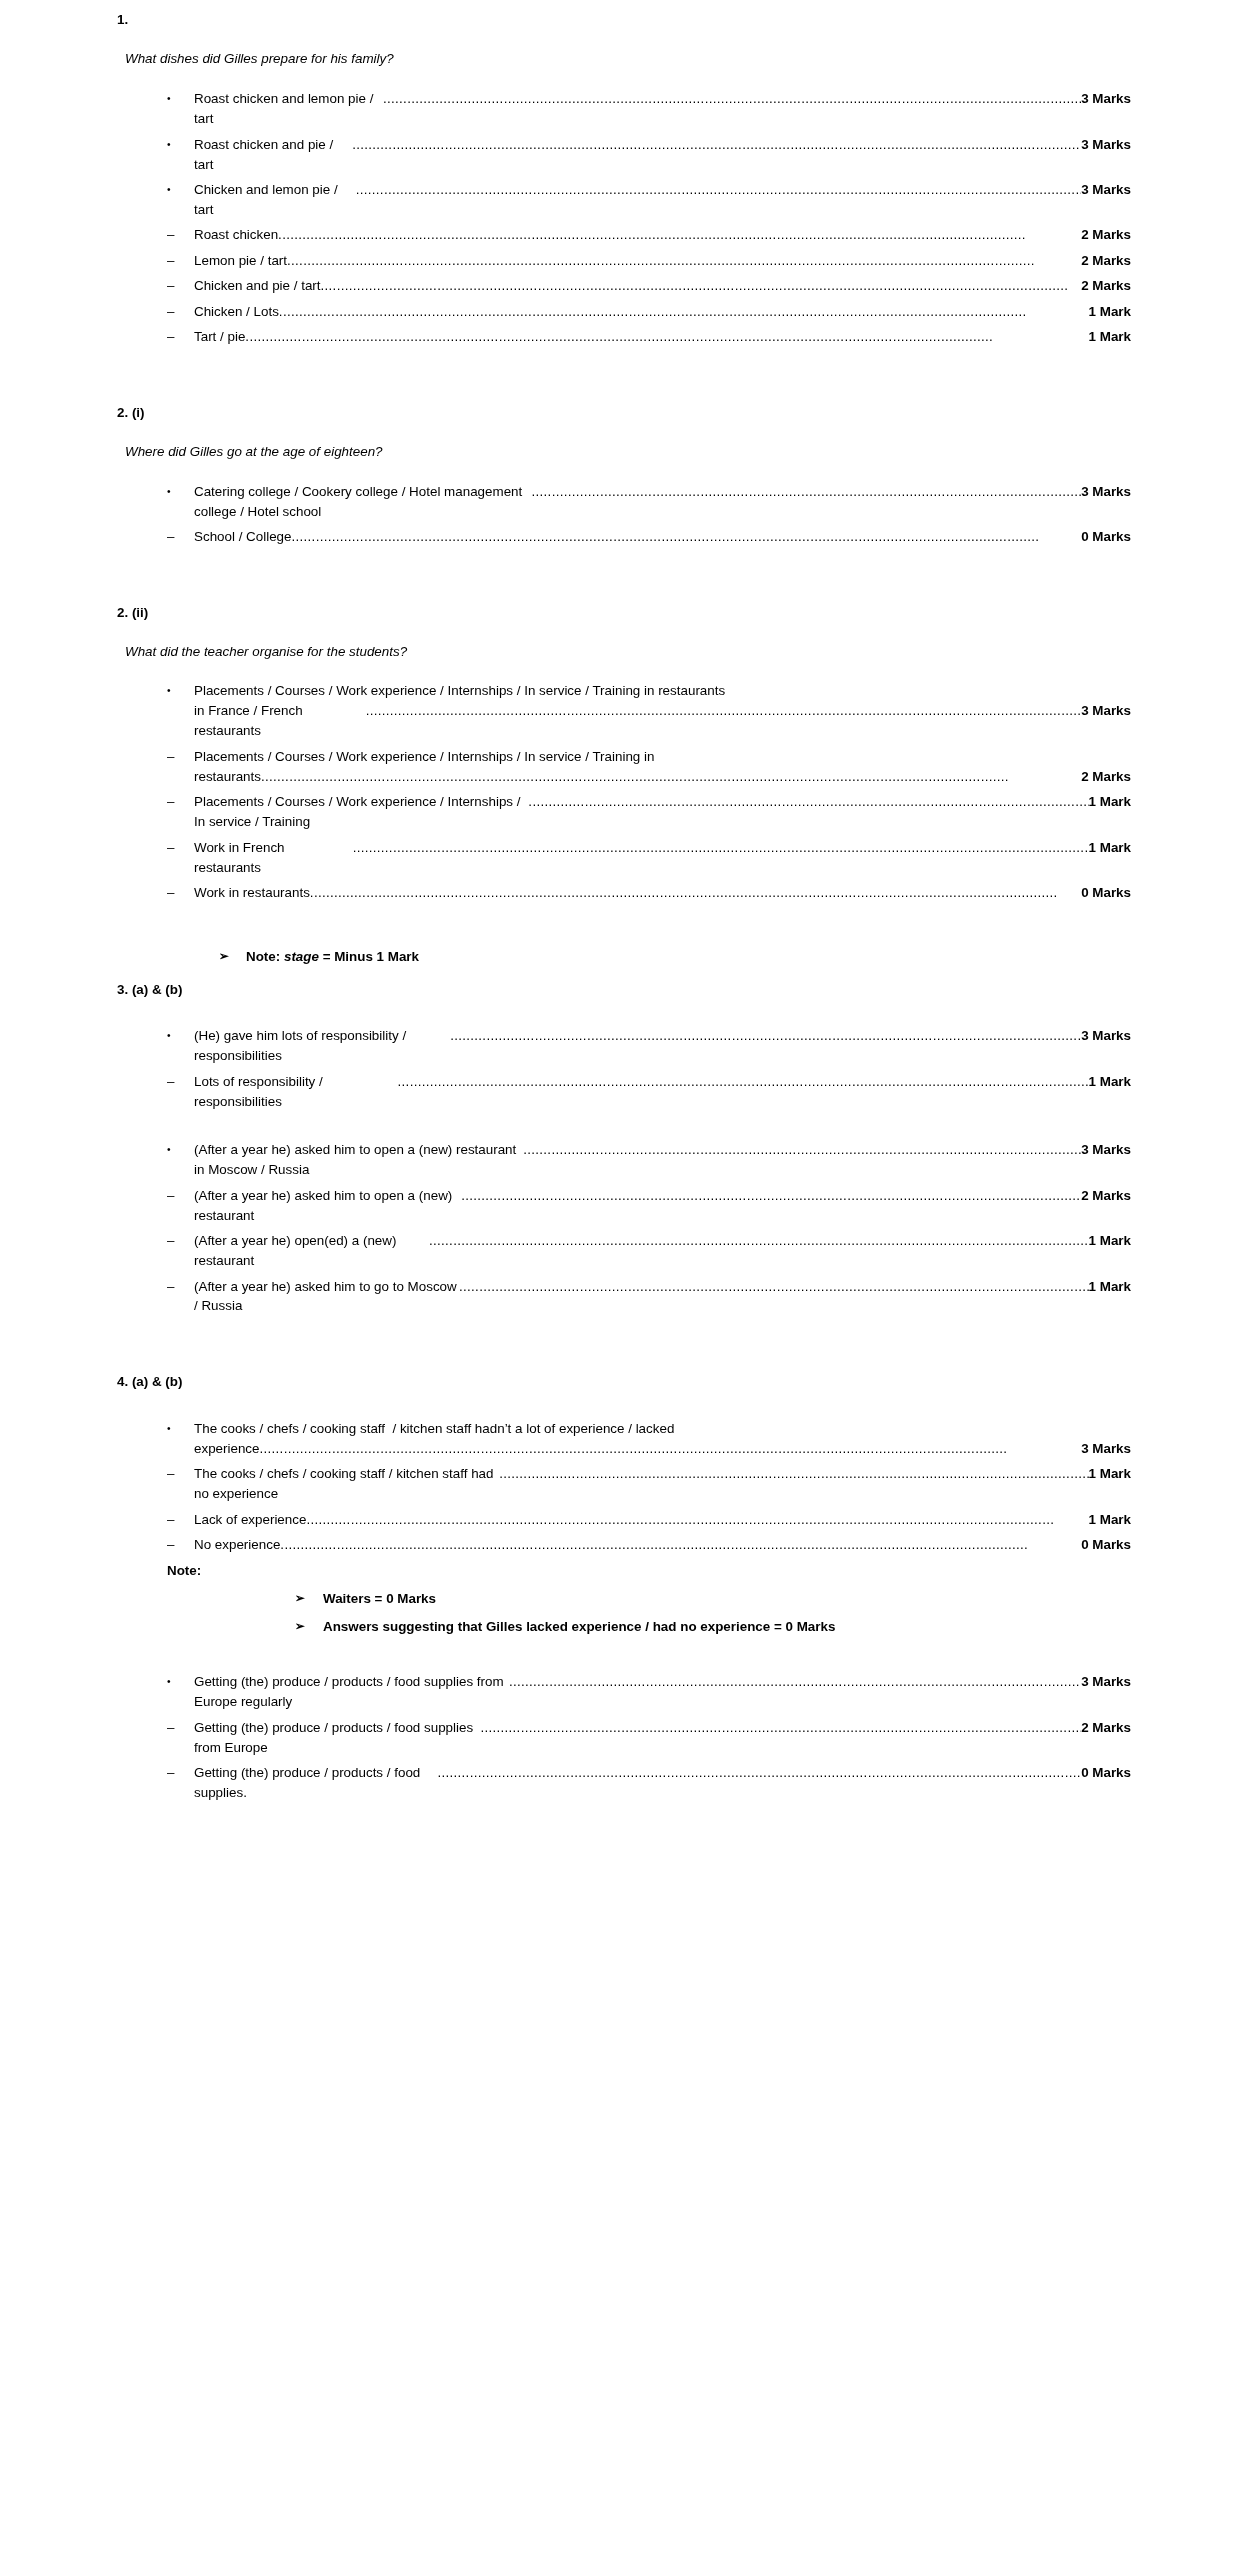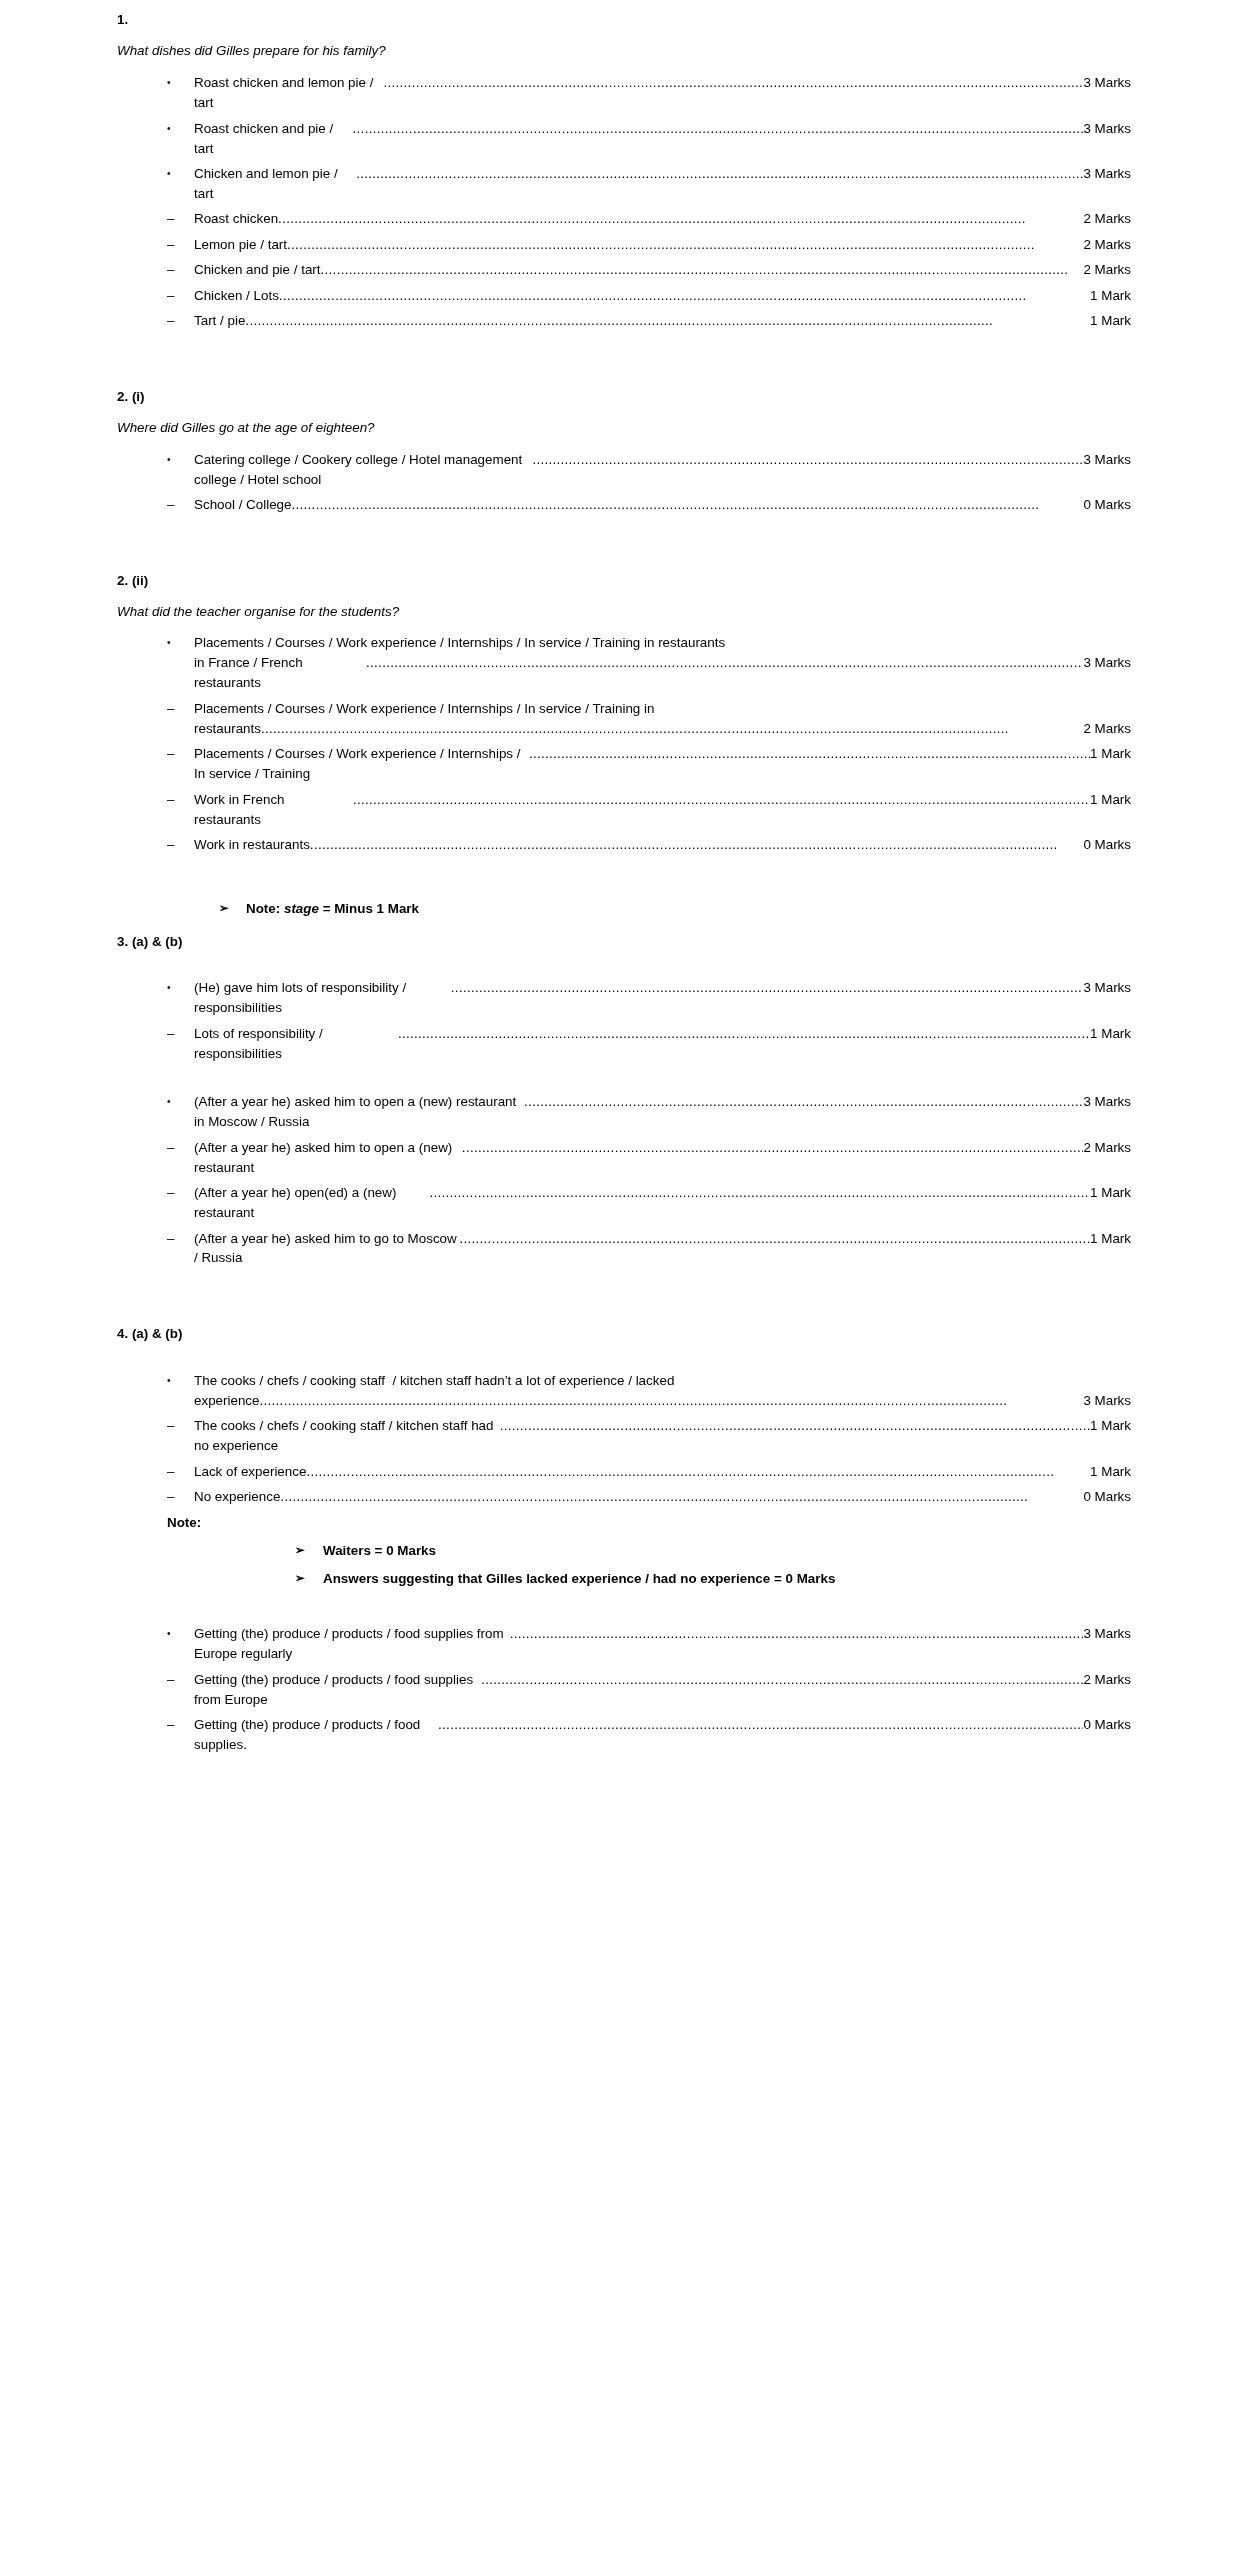--- a/index.html
+++ b/index.html
@@ -20,21 +20,21 @@
   .q-number {
     font-size: 13.4px;
     font-weight: bold;
     margin: 0;
     padding: 0;
     line-height: 1.2;
   }
   .q-prompt {
     font-size: 13.4px;
     font-style: italic;
-    margin: 0;
+    margin: 8px;
     padding: 0;
     line-height: 1.2;
   }
   .spacer-after-number { height: 15px; }
   .spacer-after-prompt { height: 13.7px; }
   .block-gap { height: 52px; }
   .block-gap-small { height: 23px; }
   .block-gap-tiny { height: 15px; }
 
   ul.answers {
@@ -77,20 +77,21 @@
     overflow: hidden;
     white-space: nowrap;
     letter-spacing: 0.3px;
     color: #000;
     min-width: 4.1px;
     font-size: 13.4px;
   }
   .marks {
     flex: 0 0 auto;
     white-space: nowrap;
+    font-weight: bold;
   }
   .answer-wrap-line {
     display: flex;
     align-items: baseline;
     width: 100%;
   }
   .answer-cont {
     white-space: pre-wrap;
   }
 

